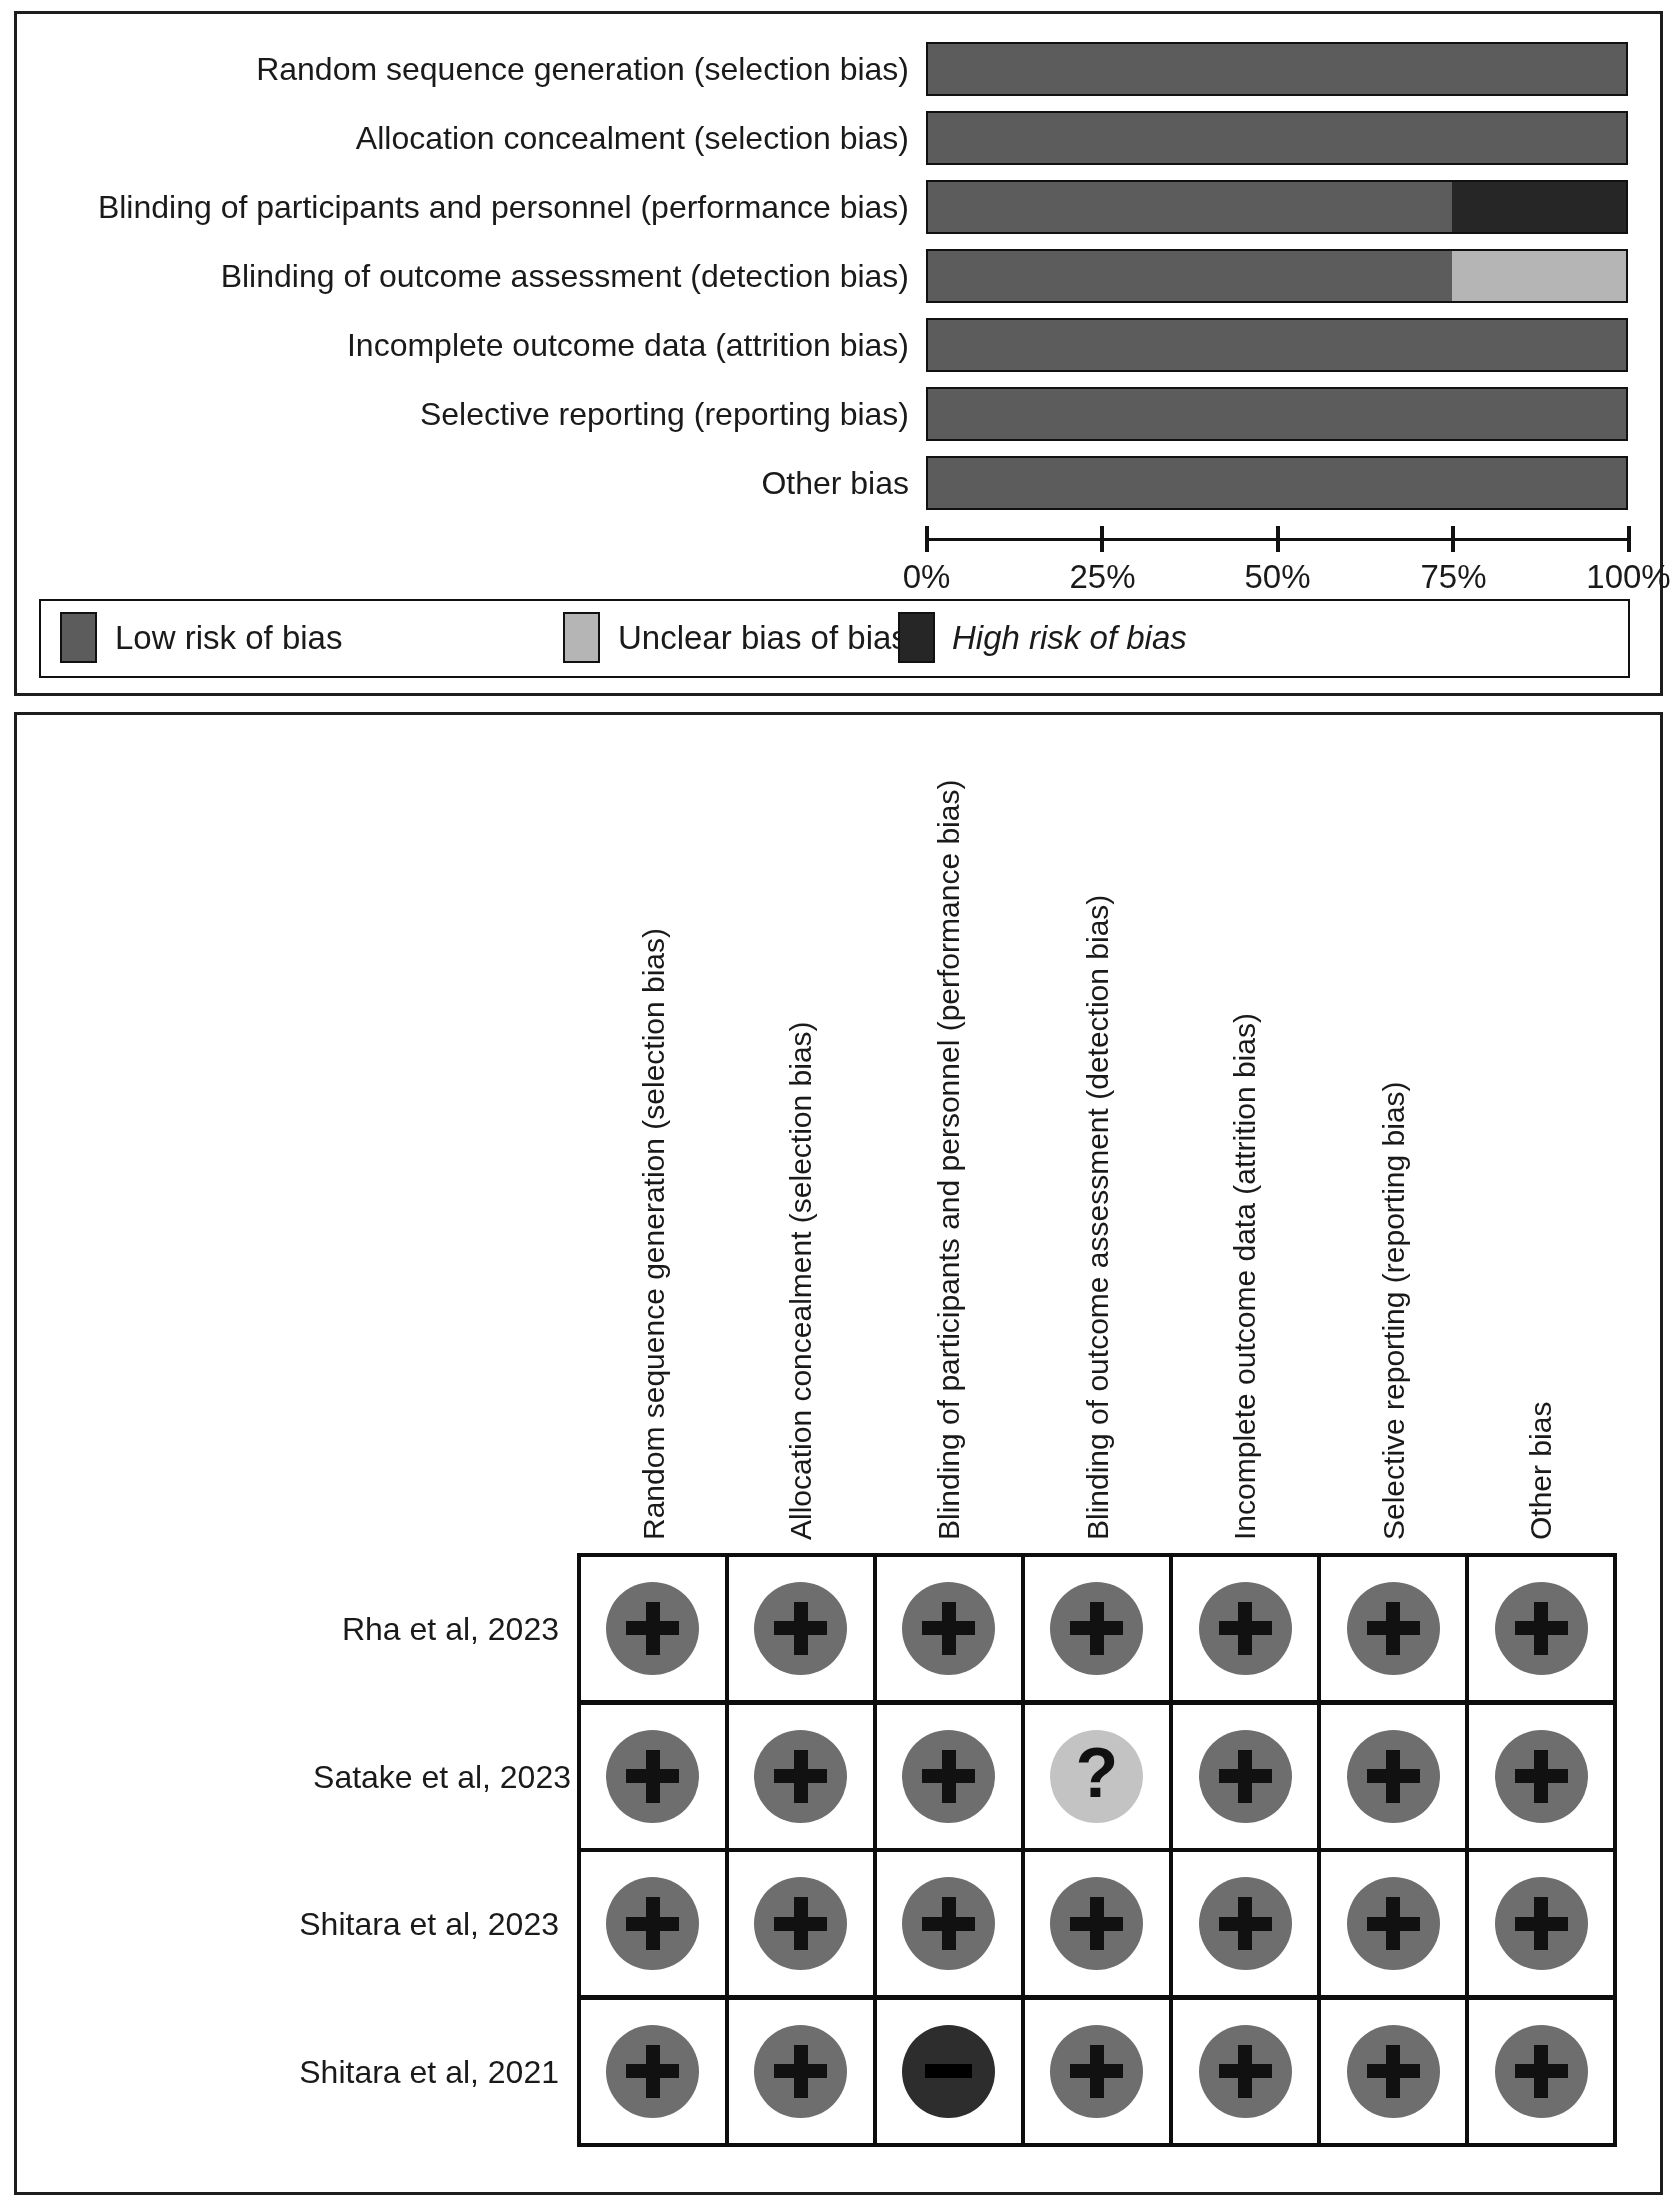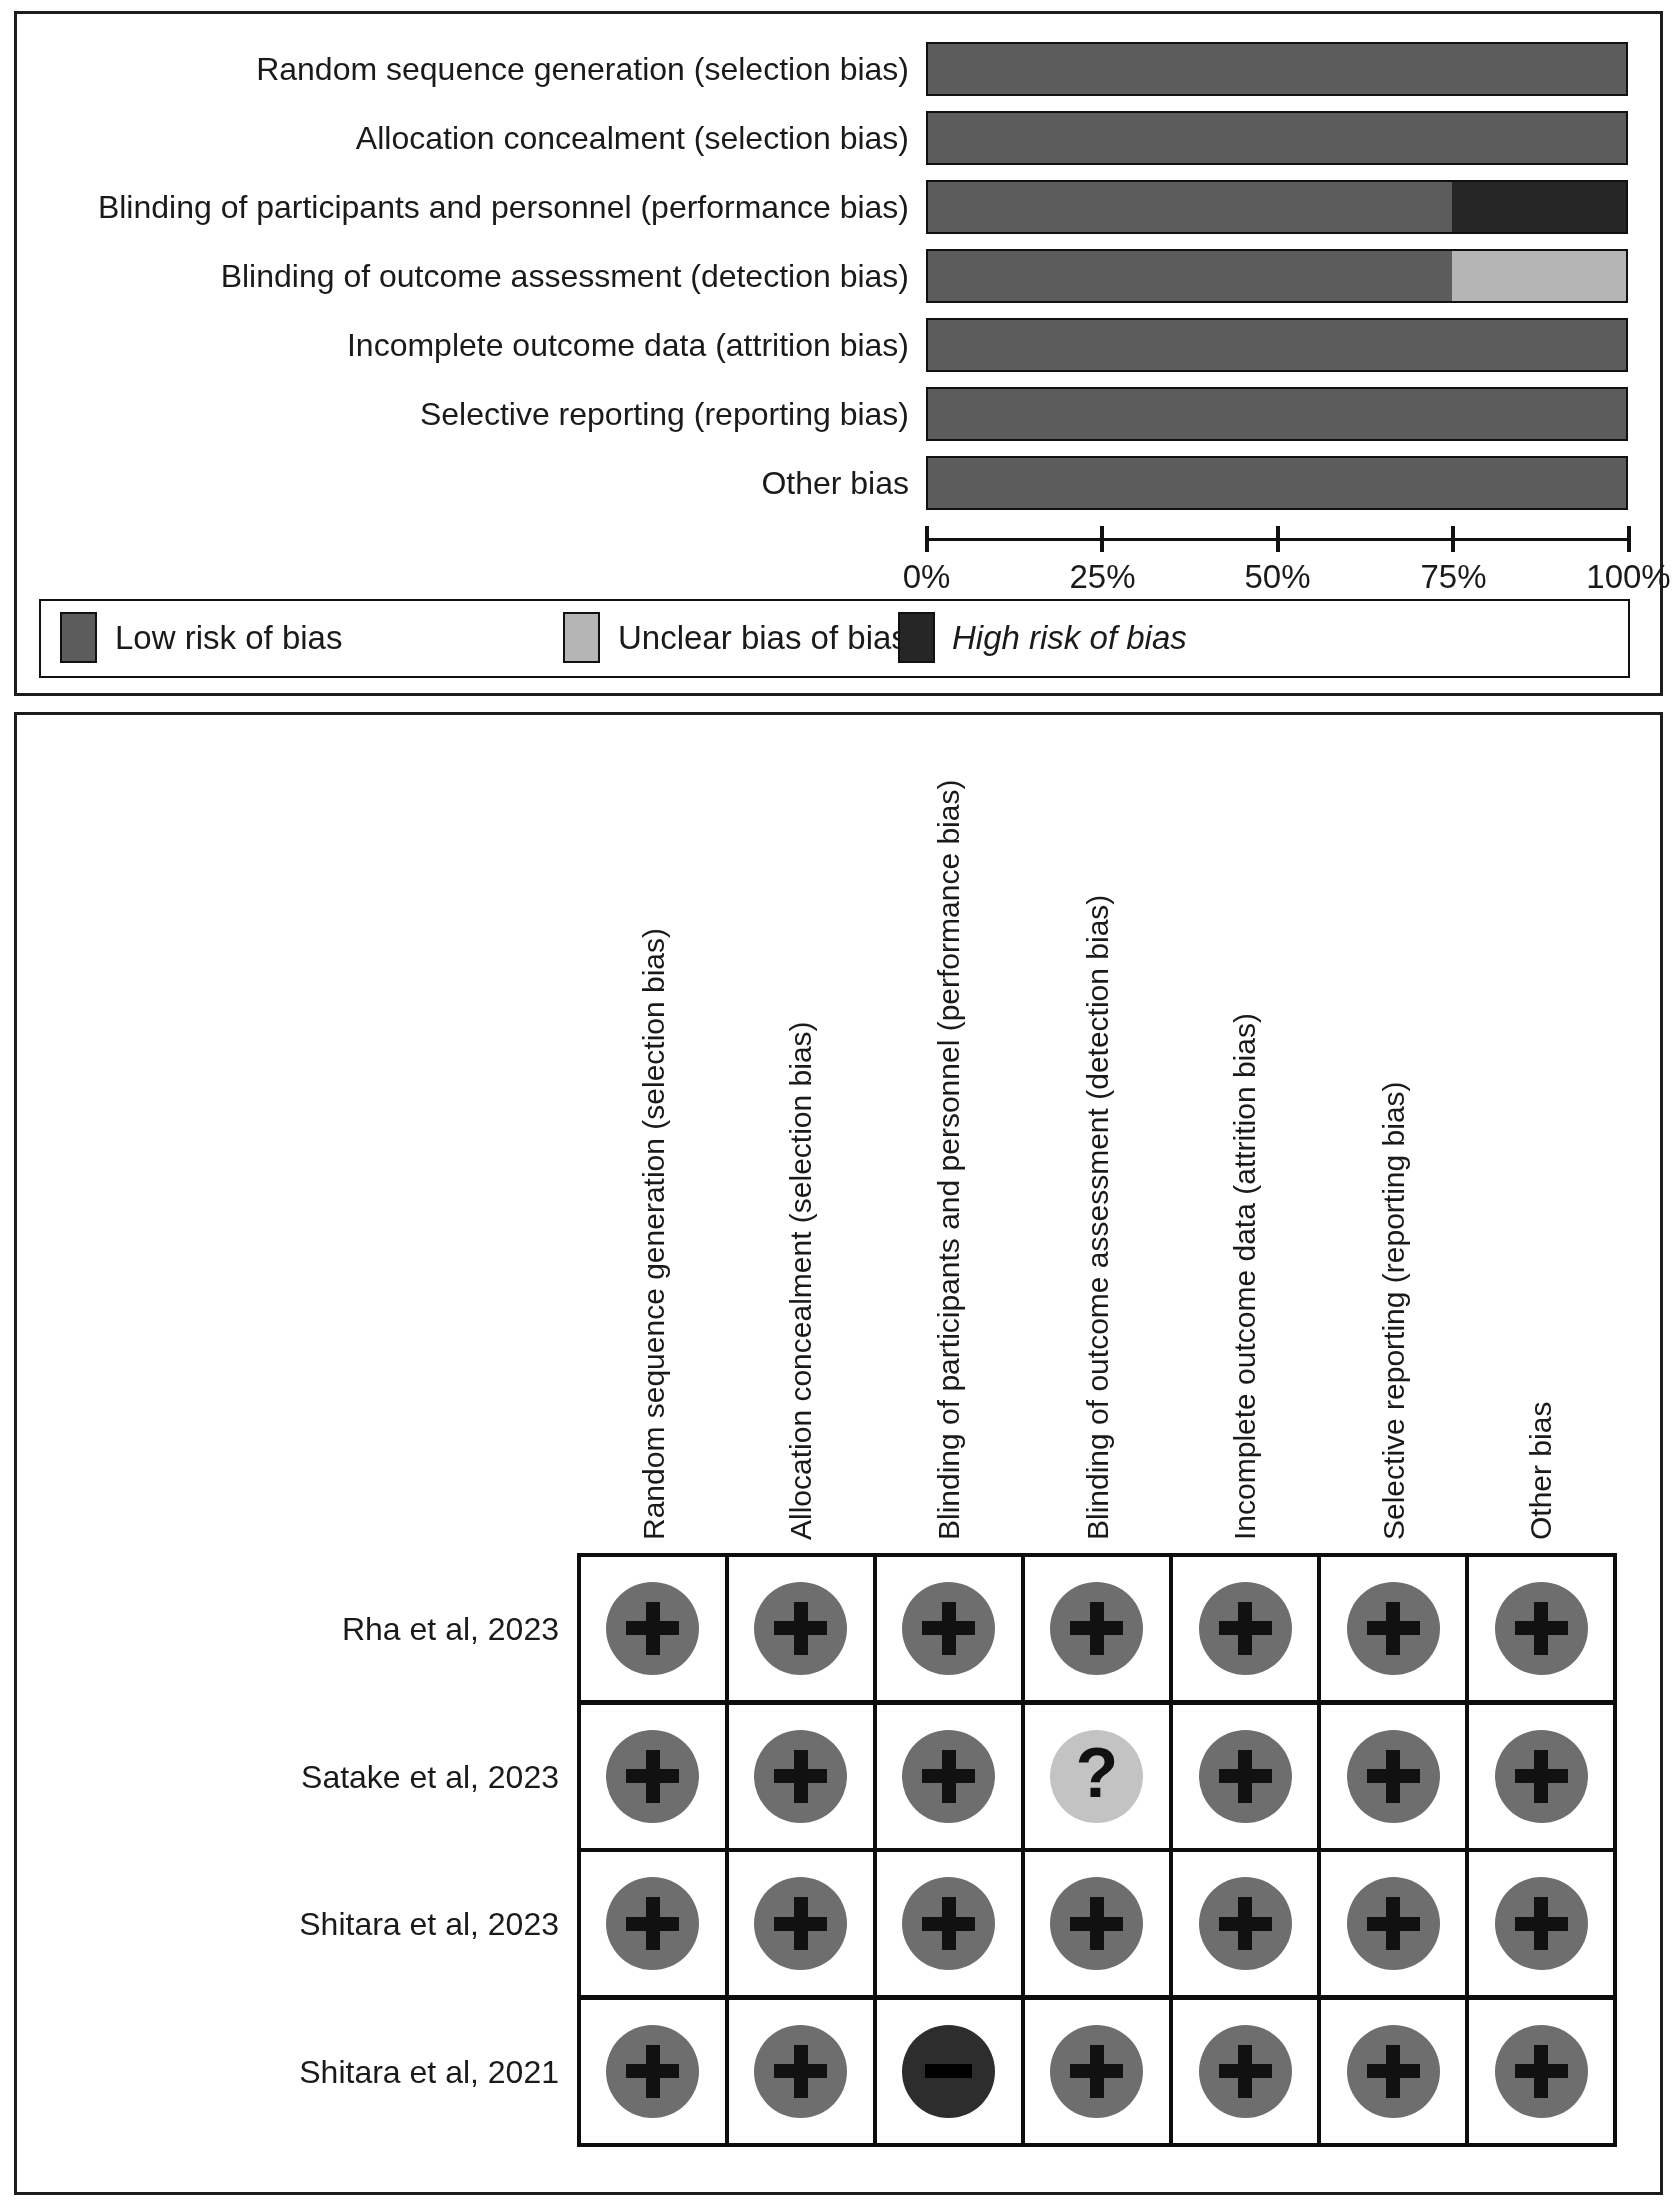--- a/index.html
+++ b/index.html
@@ -123,21 +123,21 @@
       <div class="col-header" style="left: 621px; top: 825px;">Random sequence generation (selection bias)</div>
       <div class="col-header" style="left: 768px; top: 825px;">Allocation concealment (selection bias)</div>
       <div class="col-header" style="left: 916px; top: 825px;">Blinding of participants and personnel (performance bias)</div>
       <div class="col-header" style="left: 1065px; top: 825px;">Blinding of outcome assessment (detection bias)</div>
       <div class="col-header" style="left: 1212px; top: 825px;">Incomplete outcome data (attrition bias)</div>
       <div class="col-header" style="left: 1361px; top: 825px;">Selective reporting (reporting bias)</div>
       <div class="col-header" style="left: 1508px; top: 825px;">Other bias</div>
     </div>
   <div class="panel-inner">
       <div class="study-label" style="top: 887px;">Rha et al, 2023</div>
-      <div class="study-label" style="top: 1035px;">Satake et al, 2023</div>
+      <div class="study-label" style="top: 1035px; padding-left: 12px;">Satake et al, 2023</div>
       <div class="study-label" style="top: 1182px;">Shitara et al, 2023</div>
       <div class="study-label" style="top: 1330px;">Shitara et al, 2021</div>
     </div>
   <div id="judgement-grid">
       <div class="cell">
         <div class="judgement-circle" style="background: rgb(110, 110, 110);">
           <div class="sym-plus"></div>
         </div>
       </div>
       <div class="cell">

